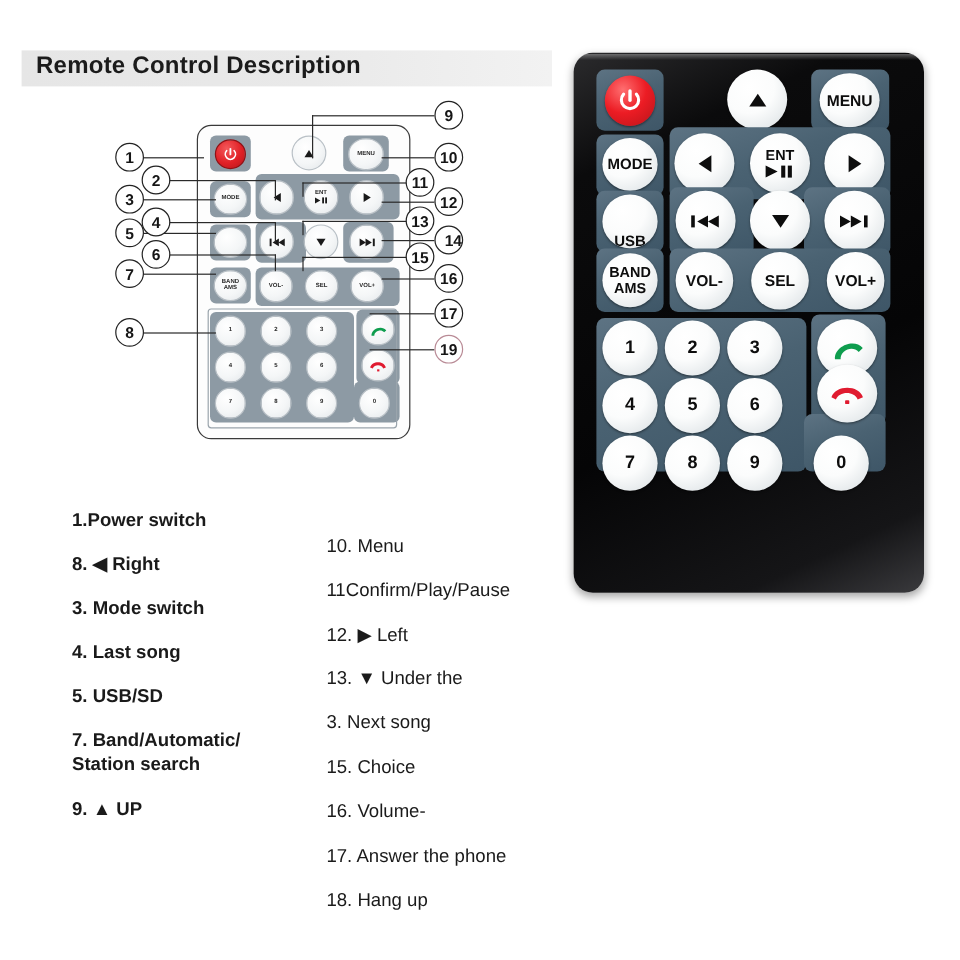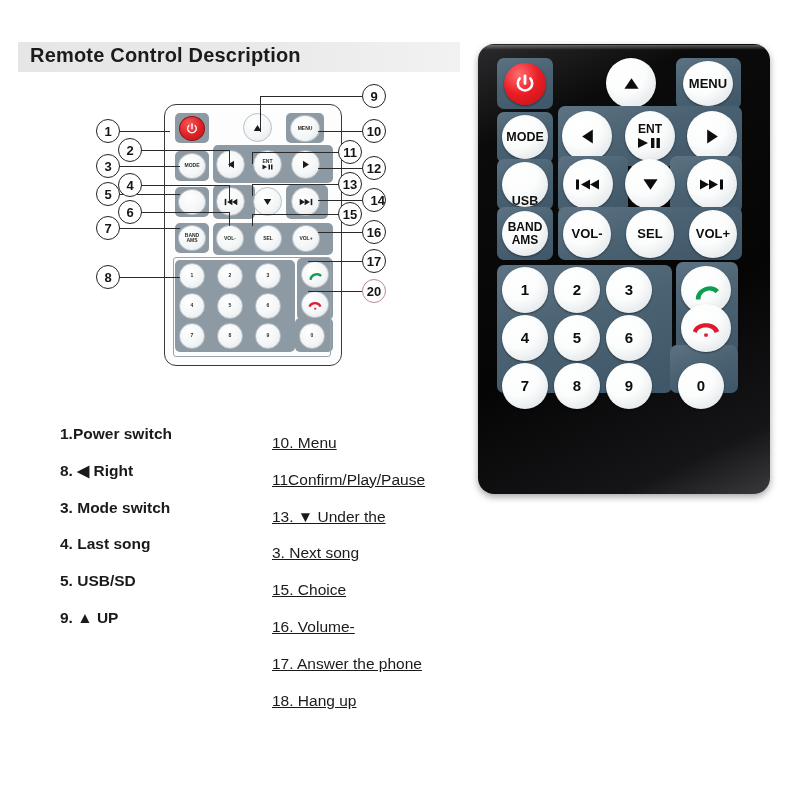--- a/index.html
+++ b/index.html
@@ -104,21 +104,21 @@
     border-left: 1.4px solid #2a2a2a;
   }
 
   
   .desc-col {
     position: absolute;
     font-size: 15.5px;
     color: #1a1a1a;
   }
   #desc-left { left: 60px; top: 424px; width: 210px; font-weight: bold; }
-  #desc-right { left: 272px; top: 433px; width: 215px; text-decoration: underline; }
+  #desc-right { left: 272px; top: 446px; width: 215px; }
   .desc-item {
     margin-bottom: 17px;
     line-height: 1.28;
     white-space: pre-line;
   }
 
   
   #photo-remote {
     position: absolute;
     left: 478px;
@@ -382,35 +382,38 @@
 <div class="callout" style="left:338px;top:202px;">
     <span>15</span>
   </div>
 <div class="callout" style="left:362px;top:220px;">
     <span>16</span>
   </div>
 <div class="callout" style="left:362px;top:249px;">
     <span>17</span>
   </div>
 <div class="callout pink" style="left:362px;top:279px;">
-    <span>20</span>
+    <span>19</span>
   </div>
 
 <div class="desc-col" id="desc-left">
   <div class="desc-item">1.Power switch</div>
   <div class="desc-item">8. ◀ Right</div>
   <div class="desc-item">3. Mode switch</div>
   <div class="desc-item">4. Last song</div>
   <div class="desc-item">5. USB/SD</div>
+  <div class="desc-item" style="text-indent:0;padding-left:0;">7. Band/Automatic/
+Station search</div>
   <div class="desc-item">9. ▲ UP</div>
 </div>
 
 <div class="desc-col" id="desc-right">
   <div class="desc-item">10. Menu</div>
   <div class="desc-item">11Confirm/Play/Pause</div>
+  <div class="desc-item">12.  ▶  Left</div>
   <div class="desc-item">13.  ▼  Under the</div>
   <div class="desc-item">3. Next song</div>
   <div class="desc-item">15. Choice</div>
   <div class="desc-item">16. Volume-</div>
   <div class="desc-item">17. Answer the phone</div>
   <div class="desc-item">18. Hang up</div>
 </div>
 
 <div id="photo-remote">
 

